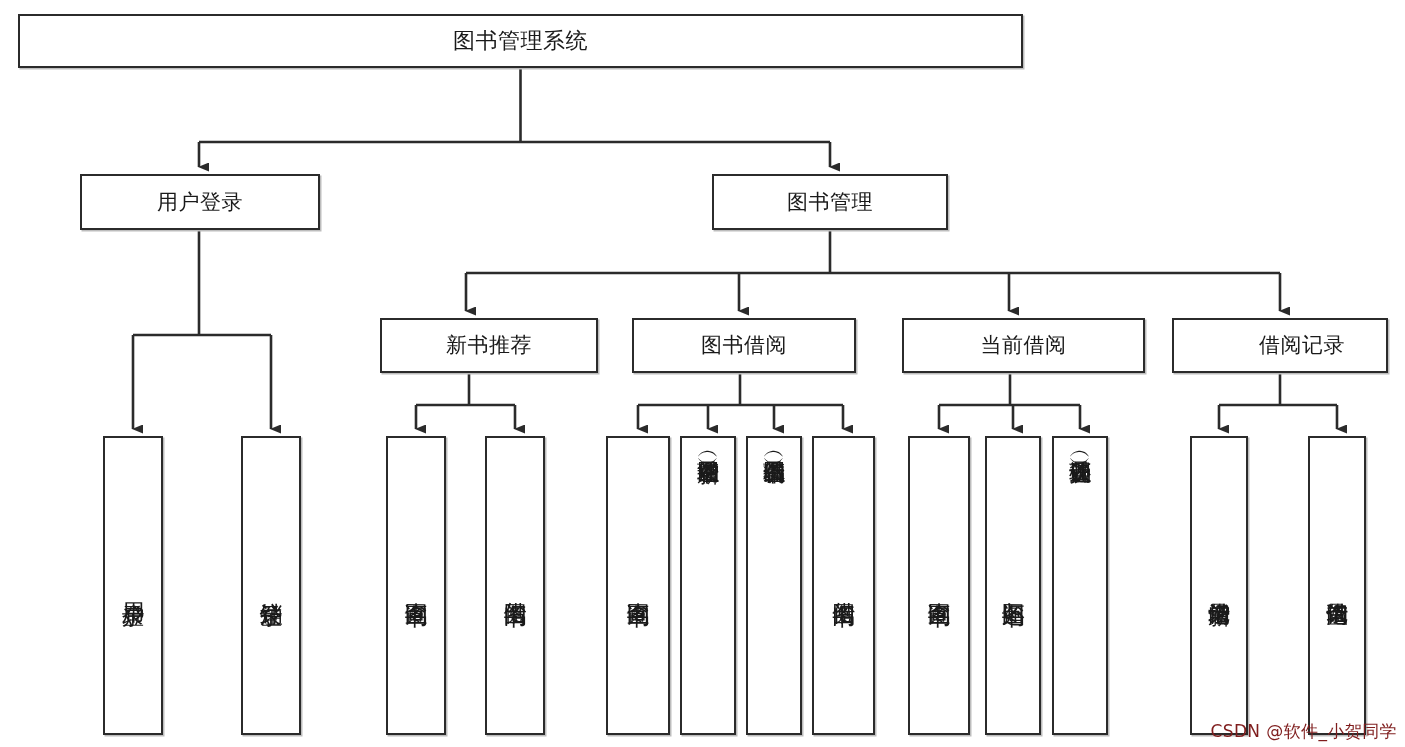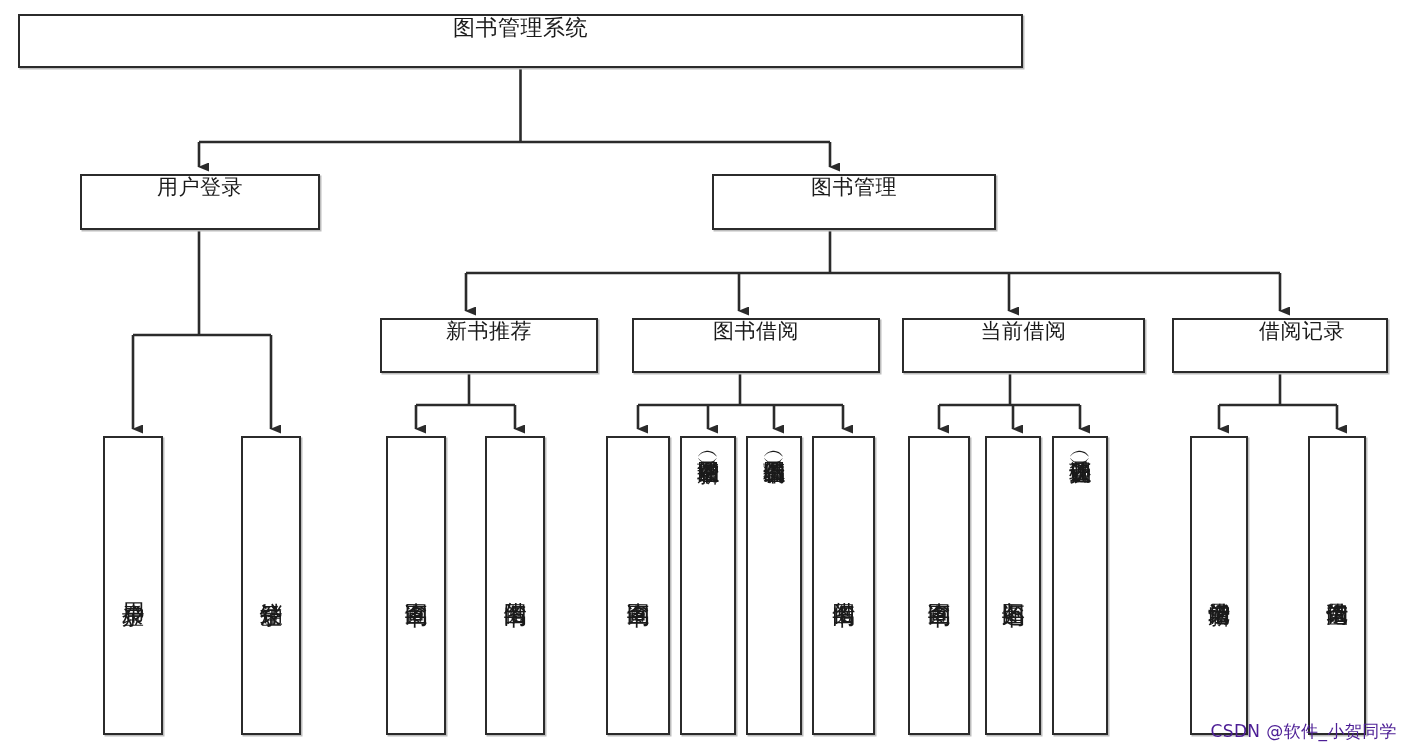--- a/index.html
+++ b/index.html
@@ -26,20 +26,21 @@
     height: 747px;
     pointer-events: none;
   }
   .node {
     position: absolute;
     box-sizing: border-box;
     background: #ffffff;
     border: 2px solid #2b2b2b;
     box-shadow: 1.5px 1.5px 0 0 #bdbdbd;
     display: flex;
+    align-items: center;
     justify-content: center;
     color: #1a1a1a;
     z-index: 2;
   }
   .node-label {
     display: block;
     text-align: center;
     line-height: 1.06;
     letter-spacing: 0.5px;
     white-space: nowrap;
@@ -70,21 +71,21 @@
   }
   .node.vertical.top-align {
     align-items: flex-start;
     padding-top: 6px;
   }
   #watermark {
     position: absolute;
     right: 8px;
     bottom: 4px;
     font-size: 17px;
-    color: #4c1d95;
+    color: #7f1d1d;
     letter-spacing: 0.4px;
     z-index: 5;
     white-space: nowrap;
   }
 </style>
 </head>
 <body>
 
 <div id="diagram-root">
 
@@ -140,28 +141,28 @@
     </g>
   </svg>
 
   <div class="node root horizontal" id="node-root" style="left: 18px; top: 14px; width: 1005px; height: 54px;">
     <span class="node-label">图书管理系统</span>
   </div>
 
   <div class="node horizontal" id="node-l1-0" style="left: 80px; top: 174px; width: 240px; height: 56px;">
     <span class="node-label">用户登录</span>
   </div>
-  <div class="node horizontal" id="node-l1-1" style="left: 712px; top: 174px; width: 284px; height: 56px;">
+  <div class="node horizontal" id="node-l1-1" style="left: 712px; top: 174px; width: 236px; height: 56px;">
     <span class="node-label">图书管理</span>
   </div>
 
   <div class="node horizontal" id="node-l2-0" style="left: 380px; top: 318px; width: 218px; height: 55px;">
     <span class="node-label">新书推荐</span>
   </div>
-  <div class="node horizontal" id="node-l2-1" style="left: 632px; top: 318px; width: 248px; height: 55px;">
+  <div class="node horizontal" id="node-l2-1" style="left: 632px; top: 318px; width: 224px; height: 55px;">
     <span class="node-label">图书借阅</span>
   </div>
   <div class="node horizontal" id="node-l2-2" style="left: 902px; top: 318px; width: 243px; height: 55px;">
     <span class="node-label">当前借阅</span>
   </div>
   <div class="node horizontal" id="node-l2-3" style="left: 1172px; top: 318px; width: 216px; height: 55px; padding-left: 44px;">
     <span class="node-label">借阅记录</span>
   </div>
 
   <div class="node vertical" id="node-leaf-0" style="left: 103px; top: 436px; width: 60px; height: 299px;">

